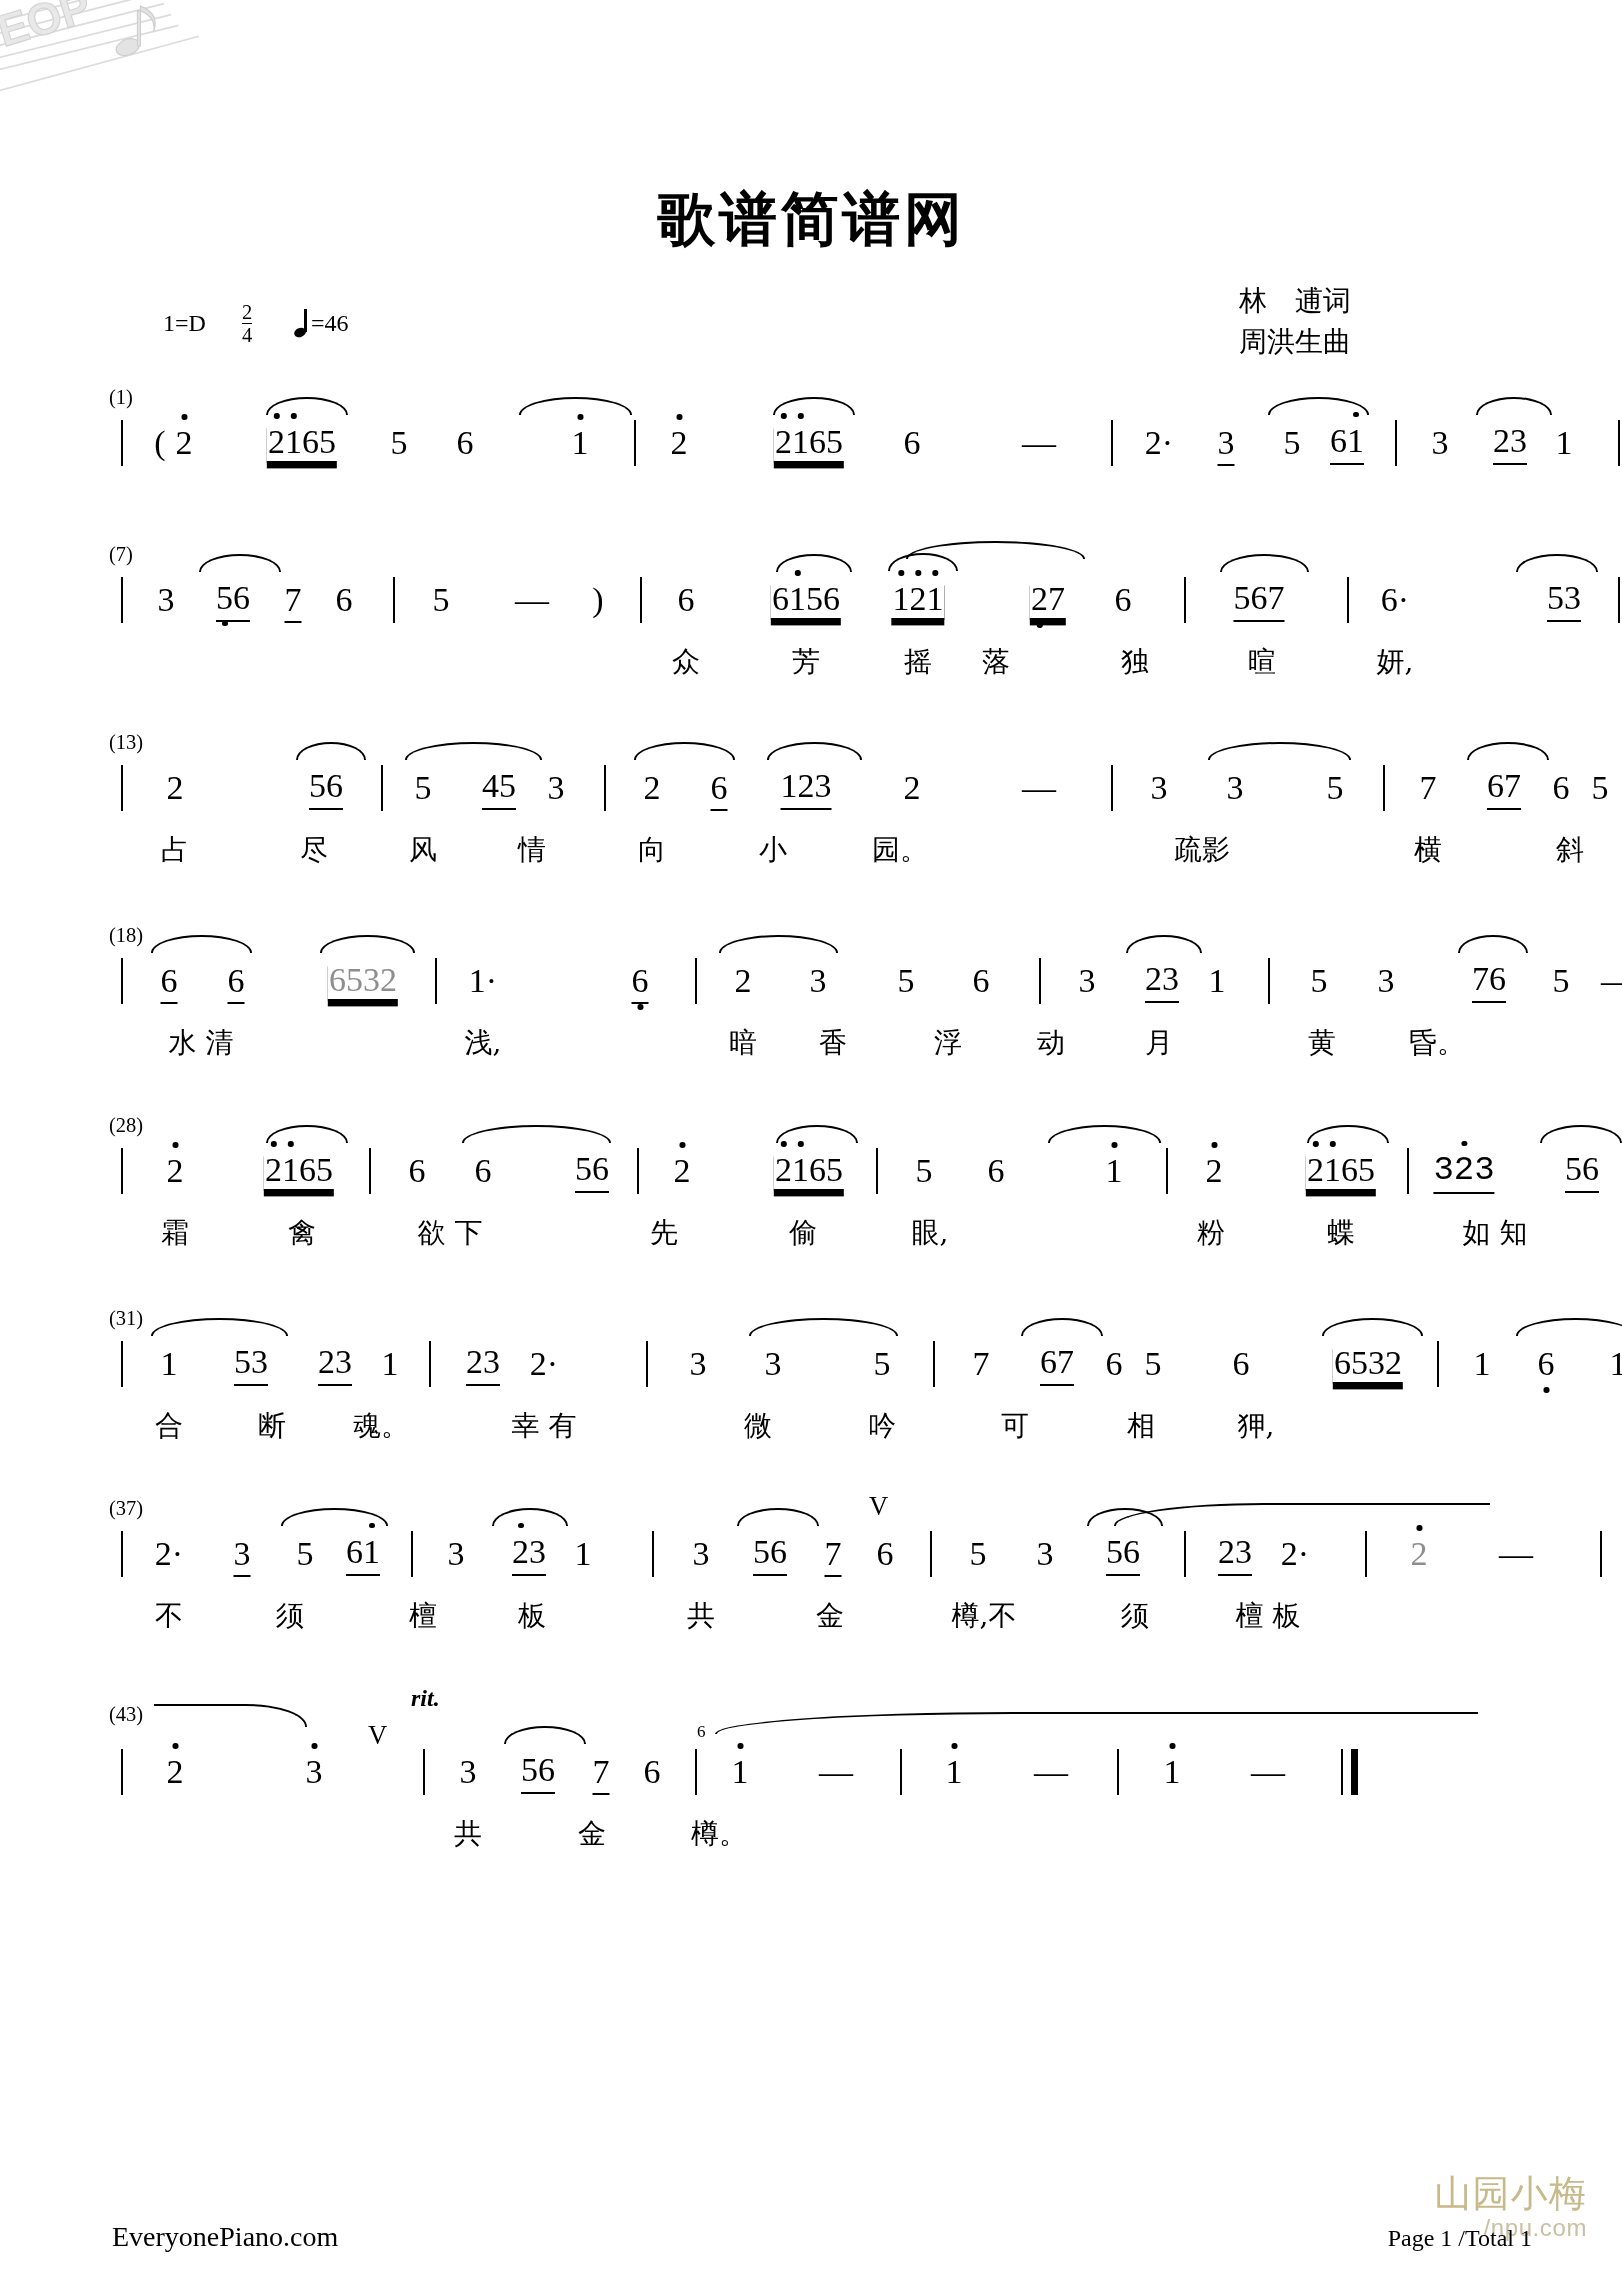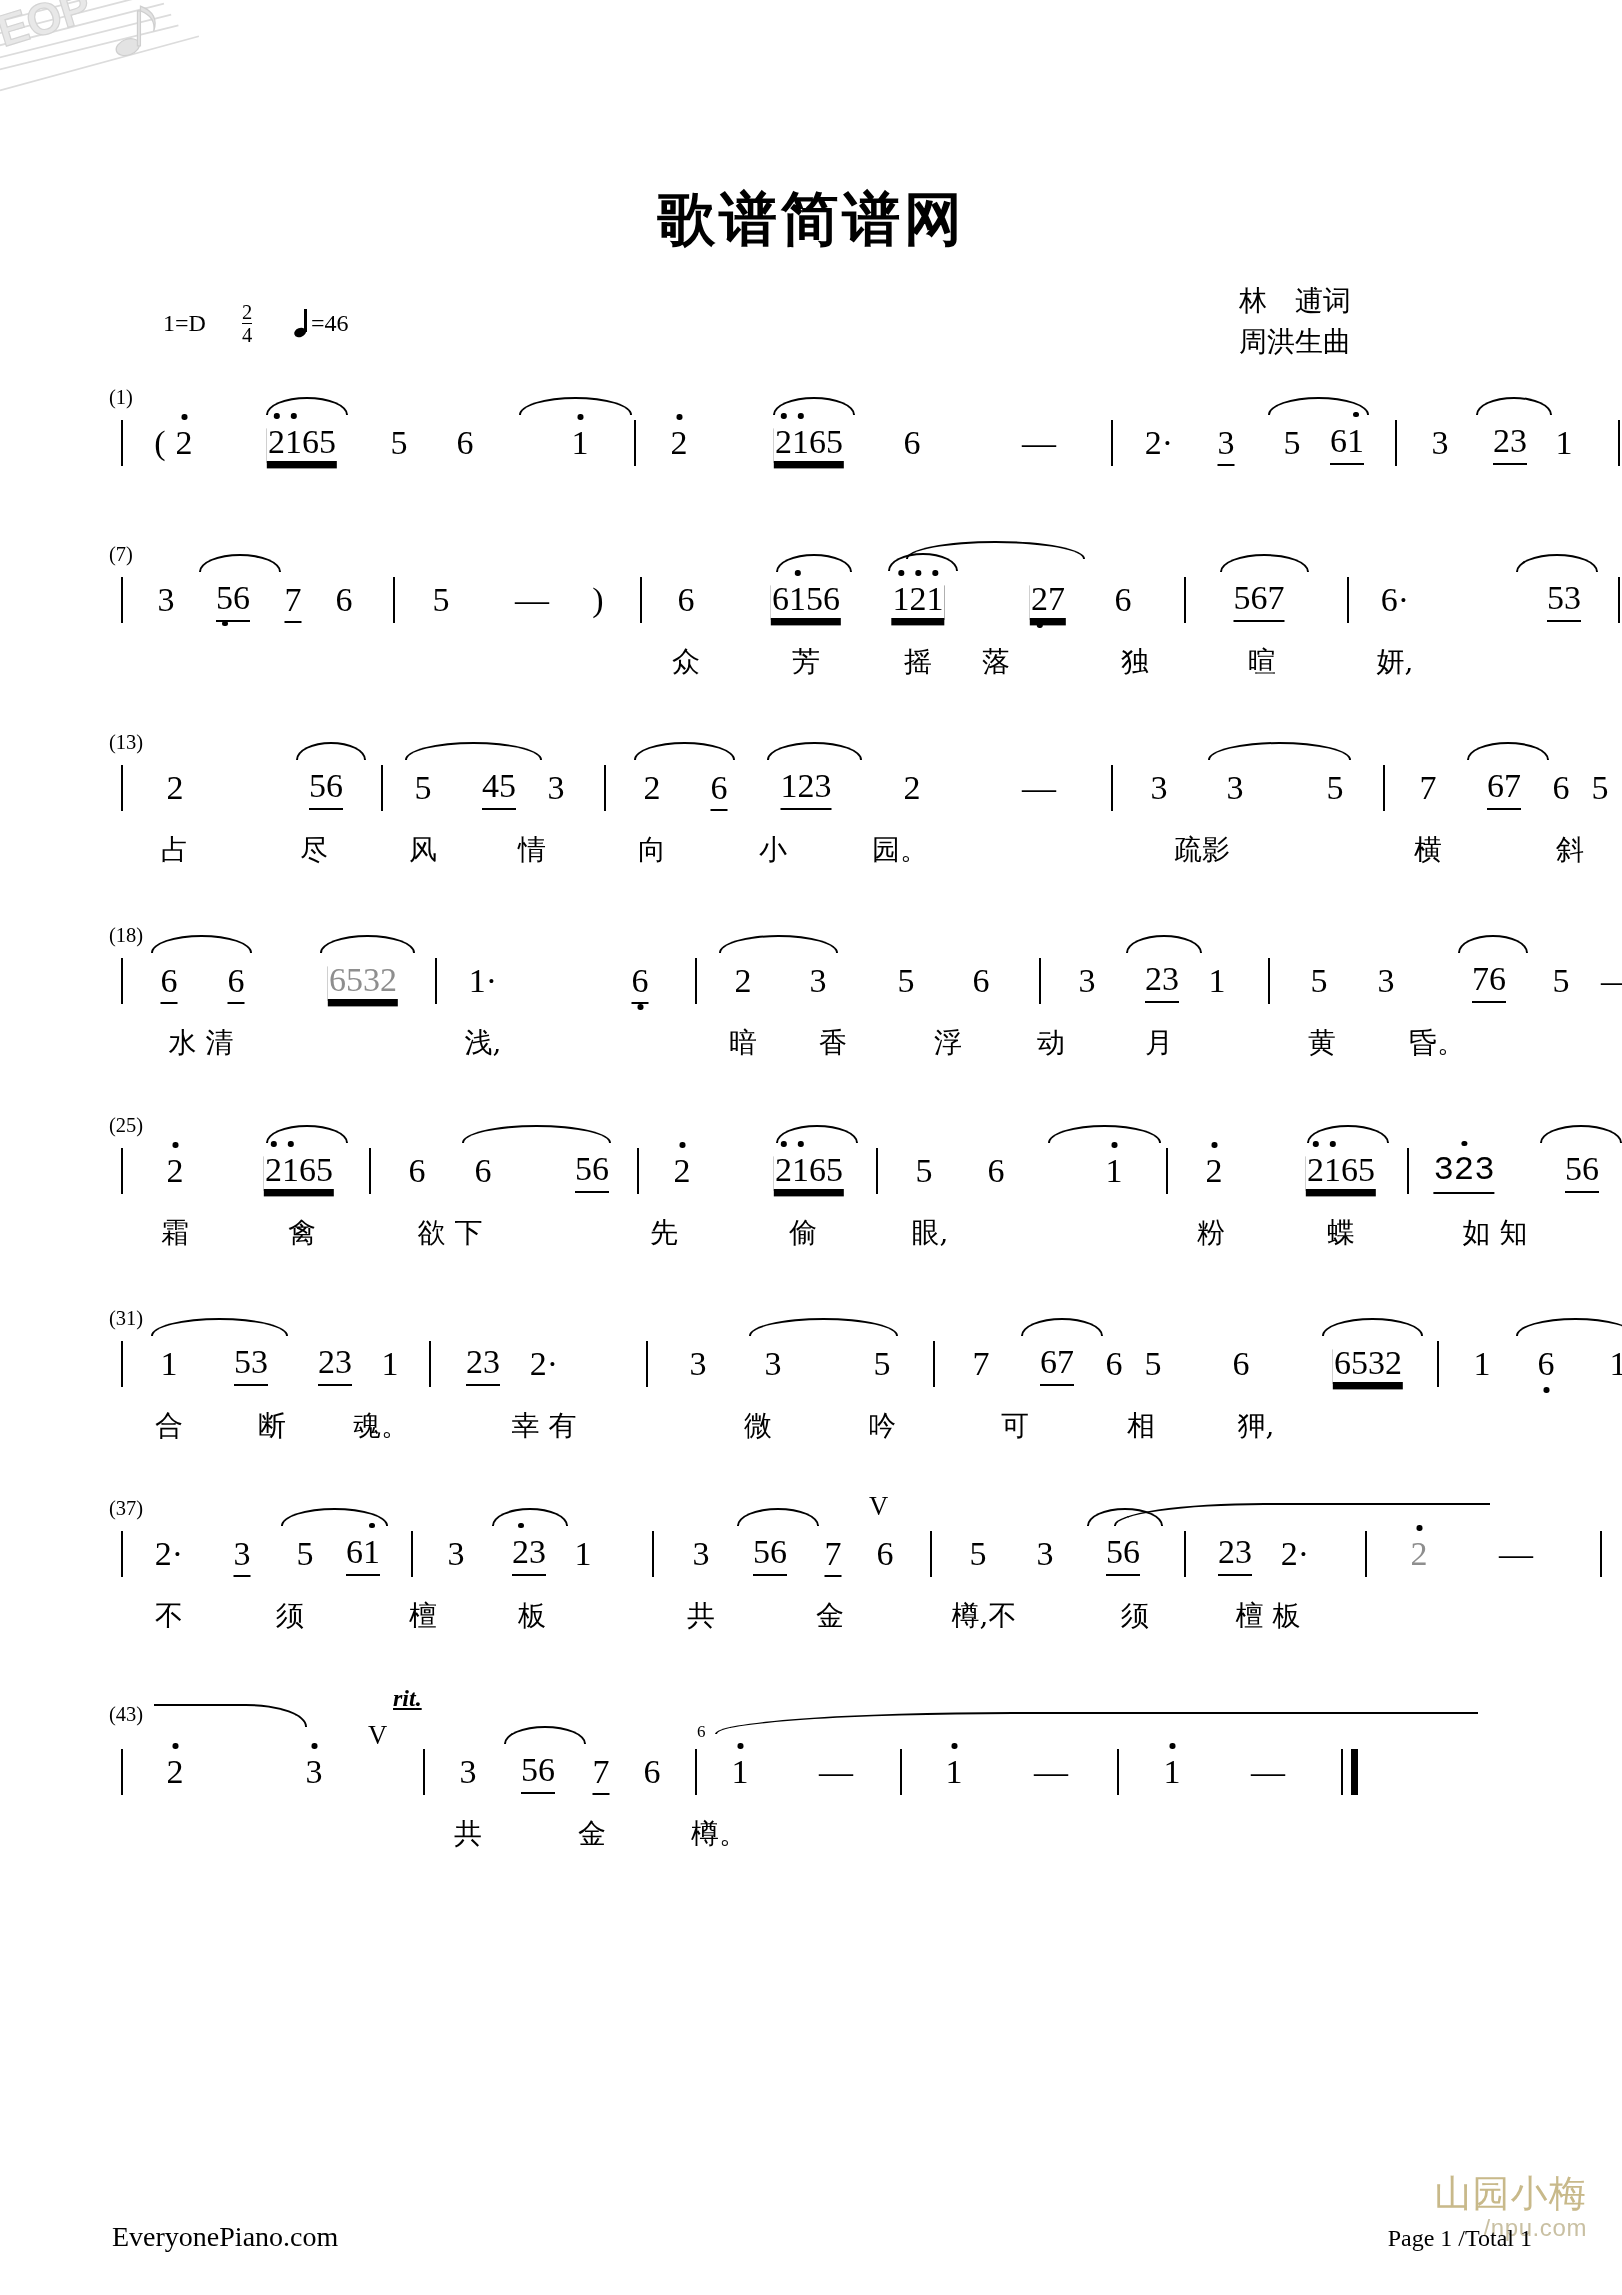--- a/index.html
+++ b/index.html
@@ -550,21 +550,21 @@
     <span style="left:712px;">香</span>
     <span style="left:827px;">浮</span>
     <span style="left:930px;">动</span>
     <span style="left:1038px;">月</span>
     <span style="left:1201px;">黄</span>
     <span style="left:1316px;">昏。</span>
   </div>
 </div>
 
 <div class="system" style="top:1114px;">
-  <div class="measure-no" style="left:109px; top:0px;">(25)</div>
+  <div class="measure-no" style="left:109px; top:0px;">(28)</div>
 
   <div class="noteline" style="top:21px;">
     <div class="bar" style="left:0px;"></div>
     <span class="n oct-up" style="left:54px;">2</span>
     <span class="n" style="left:178px;">
       <span class="beam1 beam2" style="display:inline-block;padding:0 1.2px;">
         <span class="dgt oct-up">2</span><span class="dgt oct-up">1</span><span class="dgt">6</span><span class="dgt">5</span>
       </span>
     </span>
     <div class="slur" style="left:145px; top:-9.7px; width:78px;"></div>
@@ -757,21 +757,21 @@
     <span style="left:863px;">樽,不</span>
     <span style="left:1014px;">须</span>
     <span style="left:1147px;">檀 板</span>
   </div>
 </div>
 
 <div class="system" style="top:1691px;">
   <div class="measure-no" style="left:109px; top:12px;">(43)</div>
 
   <div class="tie-long" style="left:154px; top:13.3px; width:151px; border-radius:0 40% 0 0 / 0 100% 0 0; border-left:none; border-right:2.4px solid #000;"></div>
-  <div class="rit" style="left:393px; top:-6px;text-decoration:underline;">rit.</div>
+  <div class="rit" style="left:411px; top:-6px;">rit.</div>
   <div class="breath" style="left:368px; top:29px;">V</div>
   <div class="tuplet6" style="left:697px; top:31px;">6</div>
   <div class="tie-long" style="left:715px; top:20.5px; width:761px;"></div>
 
   <div class="noteline" style="top:45px;">
     <div class="bar" style="left:0px;"></div>
     <span class="n oct-up" style="left:54px;">2</span>
     <span class="n oct-up" style="left:193px;">3</span>
 
     <div class="bar" style="left:302px;"></div>

